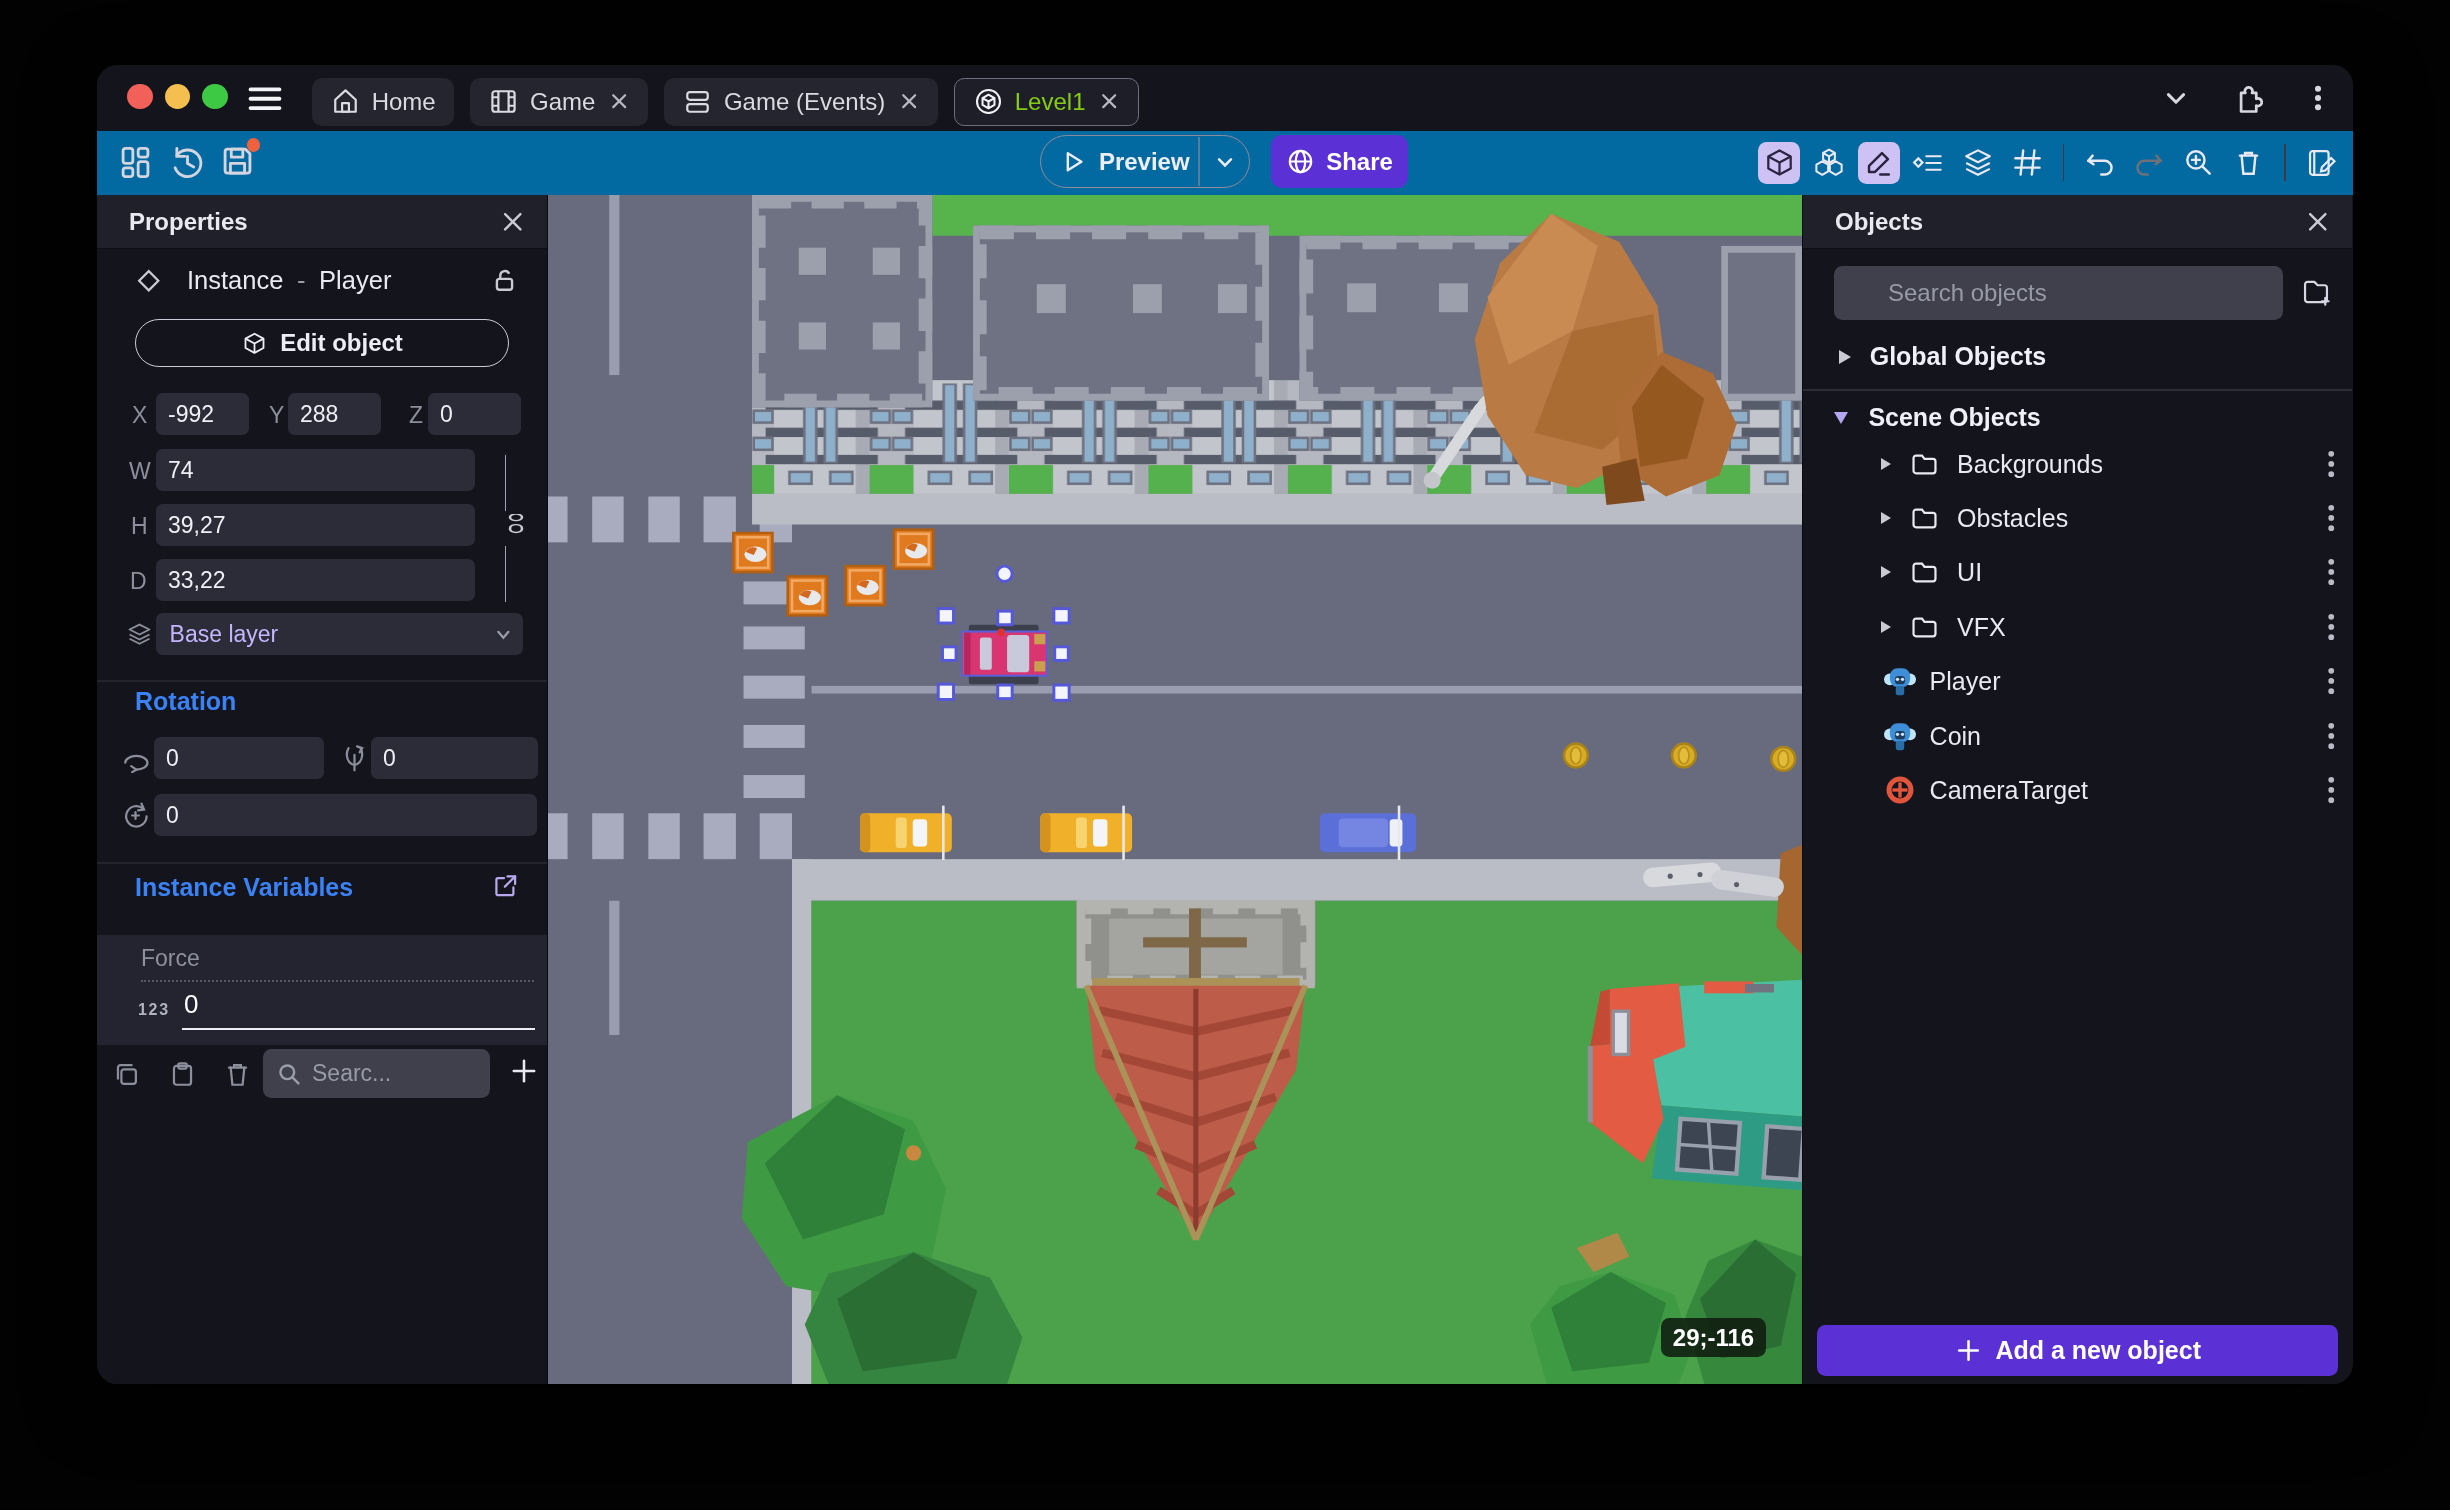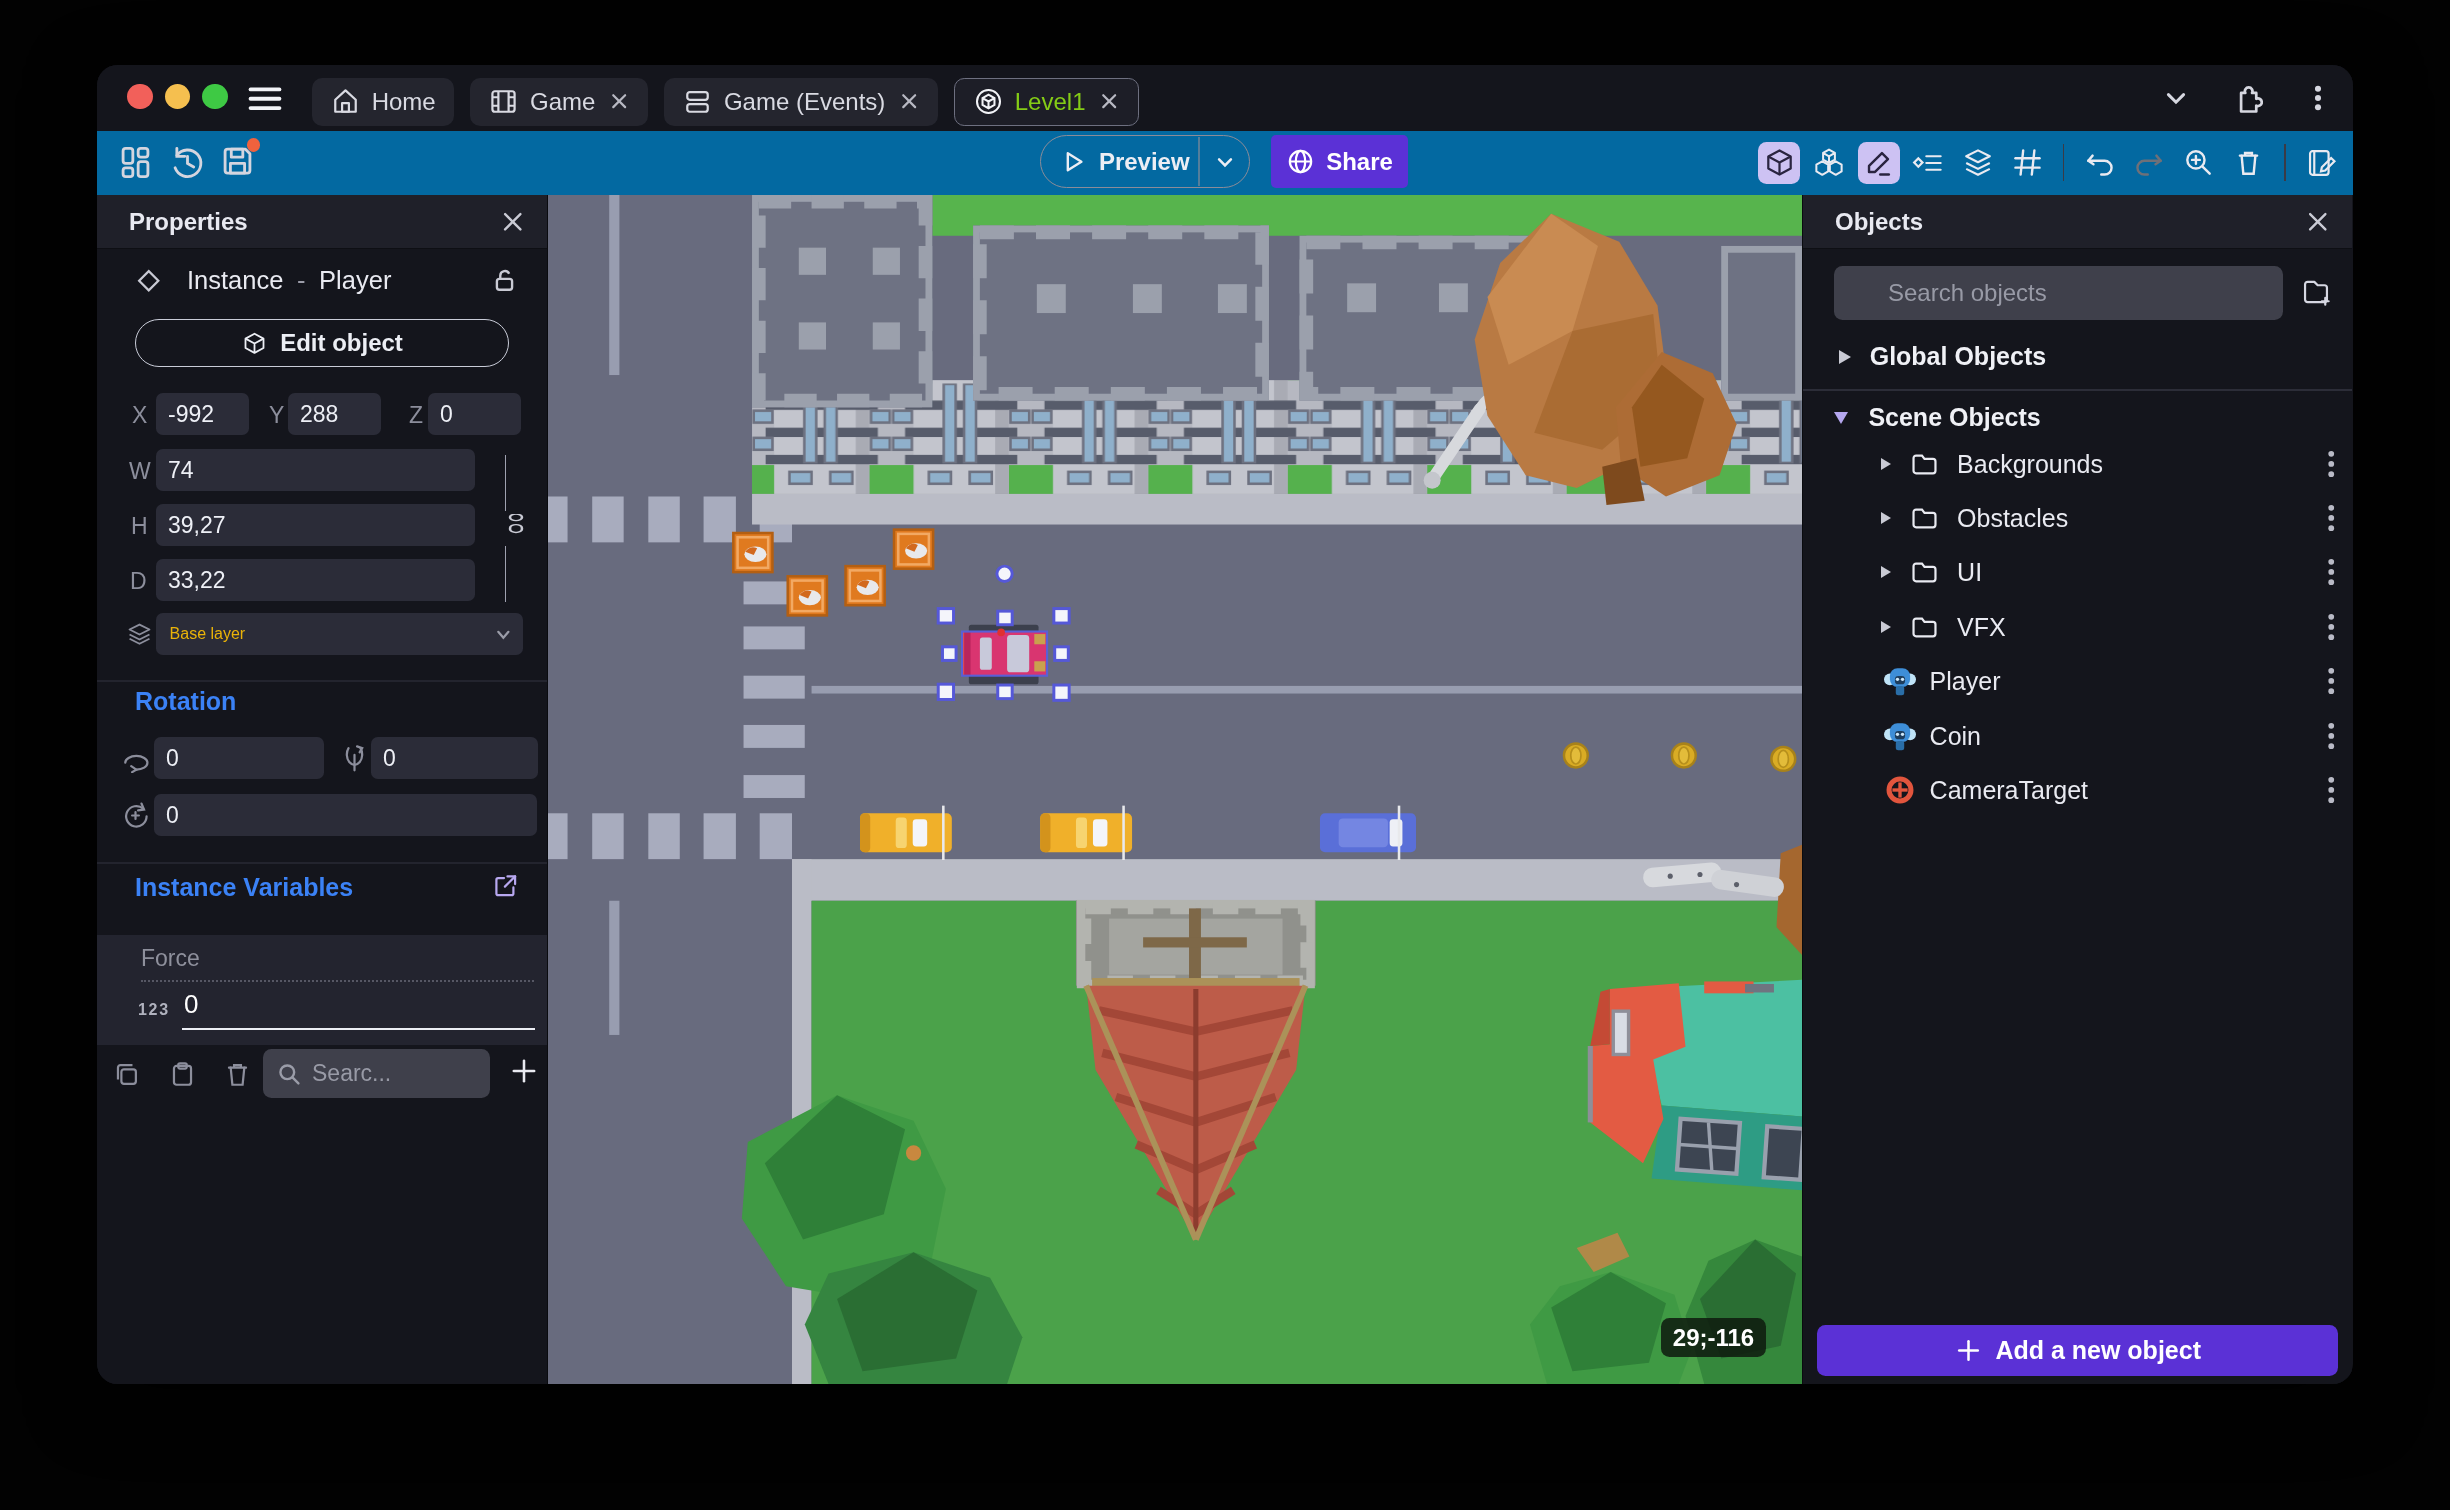--- a/index.html
+++ b/index.html
@@ -29,21 +29,21 @@
   .tb-cluster { position:absolute; right:11px; top:7.6px; display:flex; gap:7.6px; align-items:center; height:48px; }
   .tb-cluster .tb-btn { width:42px; height:42px; border-radius:8.5px; display:flex; align-items:center; justify-content:center; color:#e9eaf1; }
   .tb-cluster .tb-btn.active { color:#2a2440; }
   .tb-cluster .sep { width:1.7px; height:37px; background:#3a3b46; margin:0 6.8px; }
   .dim { color:#6f7078 !important; }
   .preview-btn { position:absolute; left:943px; top:4.2px; width:210px; height:53px; border:1.7px solid #8b8c98;
                  border-radius:27px; display:flex; align-items:center; color:#eceef4; }
   .preview-main { display:flex; align-items:center; gap:12px; padding:0 8.5px 0 20.4px; font-size:24px; font-weight:bold; flex:1; }
   .preview-split { width:1.7px; height:49px; background:#8b8c98; opacity:.6; }
   .preview-caret { width:49px; display:flex; align-items:center; justify-content:center; }
-  .share-btn { position:absolute; left:1174px; top:4.2px; width:137px; height:53px; border-radius:5px;
+  .share-btn { position:absolute; left:1174px; top:4.2px; width:137px; height:53px; border-radius:11px;
                display:flex; align-items:center; justify-content:center; gap:11px; color:#fff; font-size:24px; font-weight:bold; }
 
   
   .content { position:absolute; left:0; top:130px; width:100%; height:1189px; display:flex; }
   .props-panel { width:450px; flex:none; background:#14151c; position:relative; }
   .canvas-wrap { width:1256px; flex:none; position:relative; background:#686b7e; border-left:1.7px solid #0a0b0f; border-right:1.7px solid #0a0b0f; }
   .objects-panel { width:549px; flex:none; background:#14151c; position:relative; }
 
   .panel-header { position:absolute; left:0; top:0; width:100%; height:54px; background:#1f2029;
                   border-bottom:1.7px solid #0e0f14; display:flex; align-items:center; }
@@ -389,21 +389,21 @@
             </svg>
           <div class="link-col" style="top:297px;height:56px;border-left:1.7px solid #9fa1b0;"></div>
 
           <div class="row-abs" style="left:0;top:364px;width:100%;height:42px;">
             <svg class="row-abs" style="left:29px;top:7.6px" width="27" height="27" viewBox="0 0 38 38" fill="none" stroke="#8c8e9c" stroke-width="2.6" stroke-linejoin="round">
                 <path d="M19 5 L33 12 L19 19 L5 12 Z"></path>
                 <path d="M5 19 L19 26 L33 19"></path>
                 <path d="M5 25 L19 32 L33 25"></path>
               </svg>
             <div class="row-abs" style="left:59px;top:0;width:367px;height:42px;background:#2b2c38;border-radius:6.8px;display:flex;align-items:center;">
-              <span style="margin-left:13.6px;font-size:16px;color:#eab308">Base layer</span>
+              <span style="margin-left:13.6px;font-size:23px;color:#c4b5fd">Base layer</span>
               <svg style="position:absolute;right:10.2px" width="18.7" height="18.7" viewBox="0 0 22 22" fill="none" stroke="#9a9ca8" stroke-width="2.6" stroke-linecap="round">
                   <polyline points="5,8 11,15 17,8"></polyline>
                 </svg>
             </div>
           </div>
 
           <div class="hdiv" style="top:431px"></div>
 
           <span class="sec-title row-abs" style="left:38px;top:438px">Rotation</span>
 

